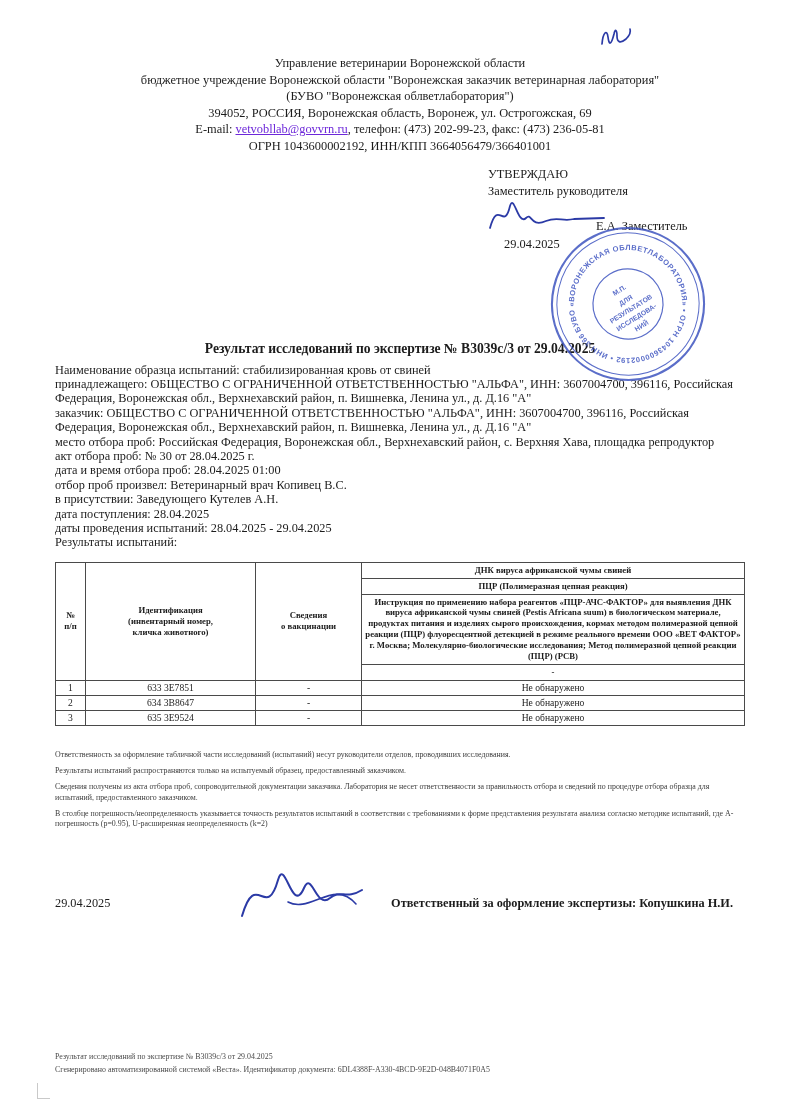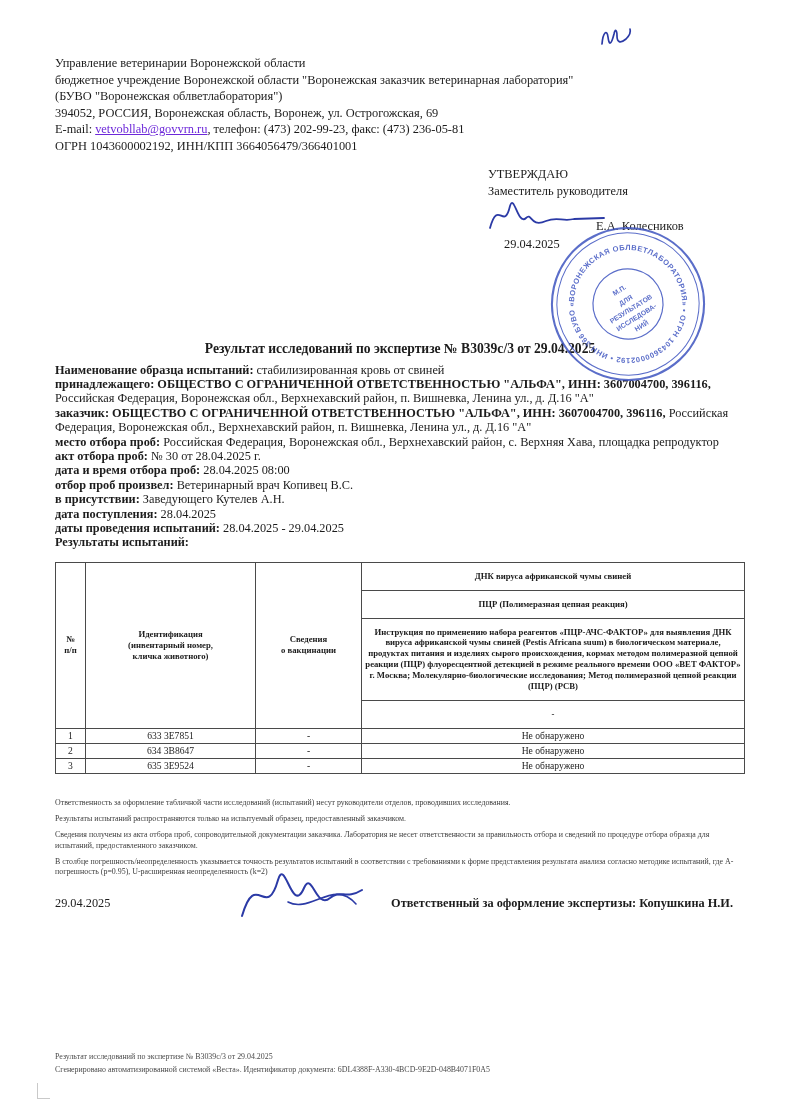--- a/index.html
+++ b/index.html
@@ -1,36 +1,36 @@
 <!DOCTYPE html>
 <html><head>
 <meta charset="utf-8">
 <style>
   *{box-sizing:border-box;margin:0;padding:0}
   html,body{background:#ffffff}
   .page{position:relative;width:800px;height:1103px;margin:0 auto;background:#fff;
         font-family:"Liberation Serif","DejaVu Serif",serif;color:#1c1c1c;overflow:hidden}
   .content{position:absolute;left:55px;top:55px;width:690px}
-  .letterhead{text-align:left;font-size:12.4px;line-height:16.6px}
+  .letterhead{text-align:center;font-size:12.4px;line-height:16.6px}
   .letterhead div{white-space:nowrap}
   .email-link{color:#6d28d9;text-decoration:underline}
   .sp-r{margin-right:3px}
   .approval{position:absolute;left:488px;top:166px;width:272px;font-size:12.4px;line-height:16.5px}
   .approval .name{position:absolute;left:108px;top:52px;white-space:nowrap}
   .approval .adate{position:absolute;left:16px;top:70px}
   .sig-top{position:absolute;left:-4px;top:24px;width:125px;height:48px}
   .stamp{position:absolute;left:548px;top:224px;width:160px;height:160px;opacity:.85;
          transform:rotate(-32deg);pointer-events:none}
   .hand-mark{position:absolute;left:596px;top:22px;width:40px;height:30px}
   .doc-title{margin-top:186px;text-align:center;font-weight:bold;font-size:13.6px}
   .fields{margin-top:6px;font-size:12.3px;line-height:14.4px}
-  .b{font-weight:bold}
+  .b{font-weight:normal}
   table.res{margin-top:12px;width:100%;border-collapse:collapse;table-layout:fixed}
   table.res th,table.res td{border:1px solid #4a4a4a;vertical-align:middle}
-  table.res th{font-weight:bold;font-size:8.7px;line-height:1.25;padding:8px 3px;text-align:center}
+  table.res th{font-weight:bold;font-size:8.7px;line-height:1.25;padding:2px 3px;text-align:center}
   .pre{white-space:pre-line}
   th.instr{font-size:6.9px;line-height:1.4;padding:3px 8px;font-weight:bold}
   th.dashrow{font-weight:normal;font-size:9px;padding:1px}
   table.res td{font-size:9.6px;text-align:center;padding:1.5px 3px}
   .notes{margin-top:24px;font-size:7.9px;line-height:10.6px;color:#3c3c3c}
   .notes .note{margin-bottom:5.5px}
   .bottom-row{position:absolute;left:55px;top:890px;width:690px;font-size:12.3px}
   .bottom-row .bdate{position:absolute;left:0;top:6px}
   .bottom-row .resp{position:absolute;right:12px;top:6px;font-weight:bold;white-space:nowrap}
   .sig-bottom{position:absolute;left:175px;top:-30px;width:160px;height:66px}
@@ -66,21 +66,21 @@
     </div>
 
     <div class="doc-title">Результат исследований по экспертизе № В3039с/3 от 29.04.2025</div>
 
     <div class="fields">
         <div><span class="b">Наименование образца испытаний:</span><span> стабилизированная кровь от свиней</span></div>
         <div><span class="b">принадлежащего:</span><span class="b"> ОБЩЕСТВО С ОГРАНИЧЕННОЙ ОТВЕТСТВЕННОСТЬЮ "АЛЬФА", ИНН: 3607004700, 396116,</span><span> Российская Федерация, Воронежская обл., Верхнехавский район, п. Вишневка, Ленина ул., д. Д.16 "А"</span></div>
         <div><span class="b">заказчик:</span><span class="b"> ОБЩЕСТВО С ОГРАНИЧЕННОЙ ОТВЕТСТВЕННОСТЬЮ "АЛЬФА", ИНН: 3607004700, 396116,</span><span> Российская Федерация, Воронежская обл., Верхнехавский район, п. Вишневка, Ленина ул., д. Д.16 "А"</span></div>
         <div><span class="b">место отбора проб:</span><span> Российская Федерация, Воронежская обл., Верхнехавский район, с. Верхняя Хава, площадка репродуктор</span></div>
         <div><span class="b">акт отбора проб:</span><span> № 30 от 28.04.2025 г.</span></div>
-        <div><span class="b">дата и время отбора проб:</span><span> 28.04.2025 08:00</span></div>
+        <div><span class="b">дата и время отбора проб:</span><span> 28.04.2025 01:00</span></div>
         <div><span class="b">отбор проб произвел:</span><span> Ветеринарный врач Копивец В.С.</span></div>
         <div><span class="b">в присутствии:</span><span> Заведующего Кутелев А.Н.</span></div>
         <div><span class="b">дата поступления:</span><span> 28.04.2025</span></div>
         <div><span class="b">даты проведения испытаний:</span><span> 28.04.2025 - 29.04.2025</span></div>
         <div><span class="b">Результаты испытаний:</span></div>
       </div>
 
     <table class="res">
       <colgroup>
         <col style="width:30px">
@@ -138,21 +138,21 @@
         <div class="note">В столбце погрешность/неопределенность указывается точность результатов испытаний в соответствии с требованиями к форме представления результата анализа согласно методике испытаний, где А-погрешность (р=0.95), U-расширенная неопределенность (k=2)</div>
       </div>
   </div>
 
   <div class="approval">
     <div>УТВЕРЖДАЮ</div>
     <div>Заместитель руководителя</div>
     <svg class="sig-top ink" viewBox="0 0 125 48">
       <path d="M6 38 C 14 8 20 42 26 16 C 30 3 34 36 42 28 C 48 22 46 38 62 31 C 74 26 78 32 90 29 L 120 28" stroke-width="1.8"></path>
     </svg>
-    <div class="name">Е.А. Колесников</div>
+    <div class="name">Е.А. Заместитель</div>
     <div class="adate">29.04.2025</div>
   </div>
 
   <svg class="stamp" viewBox="0 0 160 160">
     <circle cx="80" cy="80" r="76" stroke-width="2.2"></circle>
     <circle cx="80" cy="80" r="71" stroke-width="1"></circle>
     <circle cx="80" cy="80" r="35" stroke-width="1.2"></circle>
     <defs>
       <path id="ringPath" d="M 26 80 A 54 54 0 1 1 134 80 A 54 54 0 1 1 26 80"></path>
     </defs>

